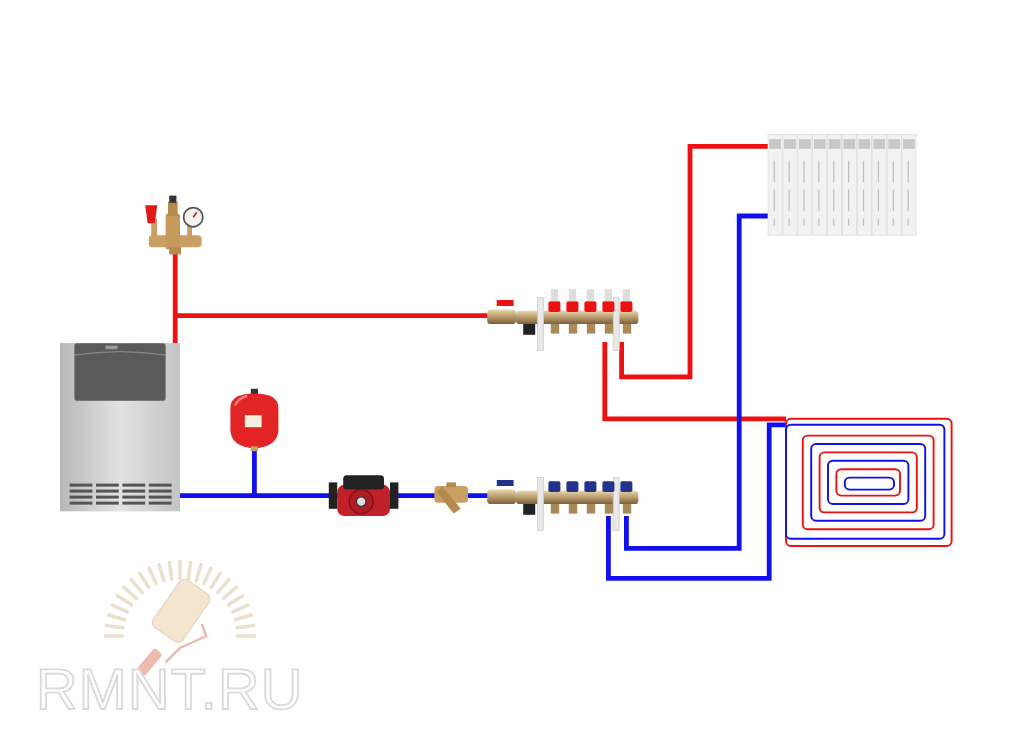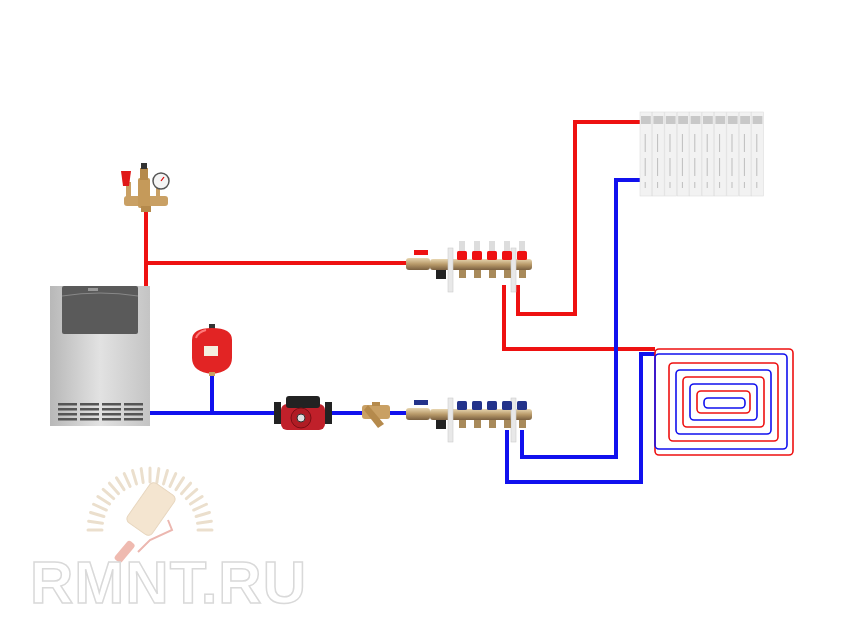--- a/index.html
+++ b/index.html
@@ -1,18 +1,18 @@
 <!DOCTYPE html>
 <html><head>
 <meta charset="utf-8">
 <style>
   html, body { margin: 0; padding: 0; background: #ffffff; }
   body { width: 850px; height: 620px; position: relative; overflow: hidden; font-family: "Liberation Sans", sans-serif; }
   #diagram { position: absolute; left: 0; top: 0; }
-  .wm-text { position: absolute; left: 30px; top: 548px; font-family: "Liberation Sans", sans-serif; font-size: 60px; font-weight: bold; color: #ffffff; -webkit-text-stroke: 1.5px #d9d9d9; letter-spacing: 1px; }
+  .wm-text { position: absolute; left: 30px; top: 548px; font-family: "Liberation Sans", sans-serif; font-size: 48px; font-weight: normal; color: #ffffff; -webkit-text-stroke: 1.5px #d9d9d9; letter-spacing: 1px; }
 </style>
 </head>
 <body>
 
 <svg id="diagram" width="850" height="620" viewBox="0 0 850 620">
 
   <g opacity="0.9">
     <g id="sun-rays">
         <line x1="102" y1="530" x2="88" y2="530" stroke="#e9dcc8" stroke-width="3" stroke-linecap="round"></line>
         <line x1="102.48857078971523" y1="523.1688877628824" x2="88.63107060338217" y2="521.1764800270563" stroke="#e9dcc8" stroke-width="3" stroke-linecap="round"></line>

